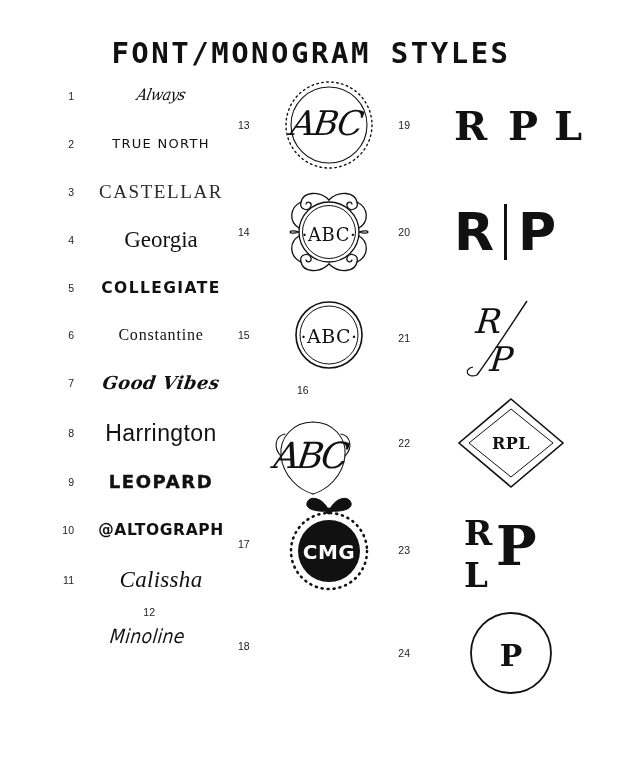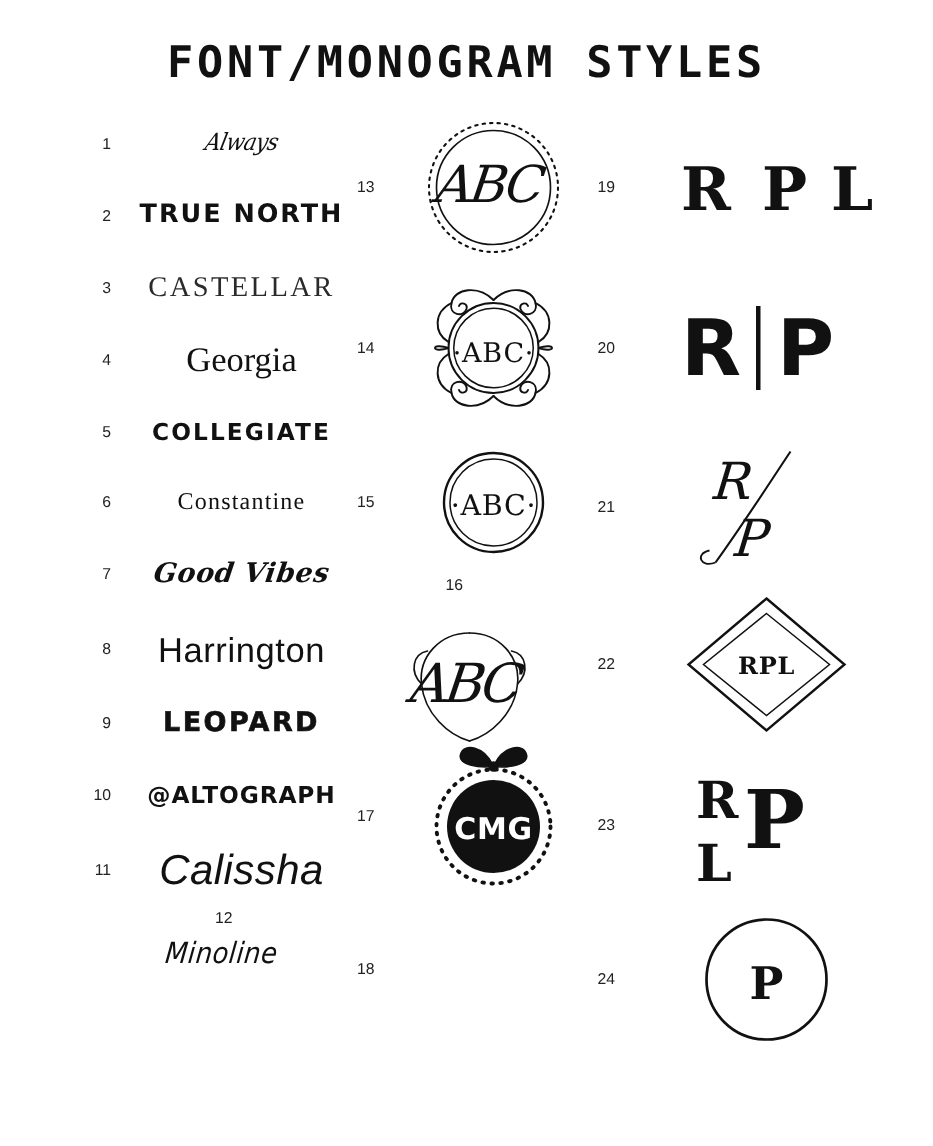--- a/index.html
+++ b/index.html
@@ -12,21 +12,21 @@
     height: 764px;
     position: relative;
     font-family: "Liberation Sans", sans-serif;
     color: #111111;
     overflow: hidden;
   }
 
   
   #title {
     position: absolute;
-    top: 24px;
+    top: 36px;
     left: 0;
     width: 622px;
     text-align: center;
     font-family: "DejaVu Sans Mono", monospace;
     font-weight: bold;
     font-size: 29px;
     letter-spacing: 2.5px;
     color: #111;
     white-space: nowrap;
   }
@@ -68,22 +68,22 @@
   .r1 .sample {
     font-family: "DejaVu Serif", serif;
     font-style: italic;
     font-size: 15px;
     transform: skewX(-12deg) scale(0.95, 1.05);
     letter-spacing: -0.5px;
   }
   .r2  { height: 48px; }
   .r2 .sample {
     font-family: "DejaVu Sans", sans-serif;
-    font-weight: bold;
-    font-size: 17px;
+    font-weight: normal;
+    font-size: 13px;
     letter-spacing: 1.3px;
     text-align: center;
   }
   .r3  { height: 48px; }
   .r3 .sample {
     font-family: "Liberation Serif", serif;
     font-size: 19px;
     letter-spacing: 1.6px;
     color: #2a2a2a;
   }
@@ -138,23 +138,23 @@
   }
   .r10 { height: 48px; }
   .r10 .sample {
     font-family: "DejaVu Sans", sans-serif;
     font-weight: bold;
     font-size: 15.5px;
     letter-spacing: 0.6px;
   }
   .r11 { height: 52px; }
   .r11 .sample {
-    font-family: Liberation Sans, sans-serif;
+    font-family: Liberation Serif, serif;
     font-style: italic;
-    font-size: 28px;
+    font-size: 23px;
     letter-spacing: 0.3px;
   }
   .r12 { height: 52px; flex-direction: column; }
   .r12 .sample {
     font-family: "DejaVu Sans", sans-serif;
     font-style: italic;
     font-size: 18px;
     transform: skewX(-6deg) scale(0.96, 1.08);
     letter-spacing: 0.3px;
   }

